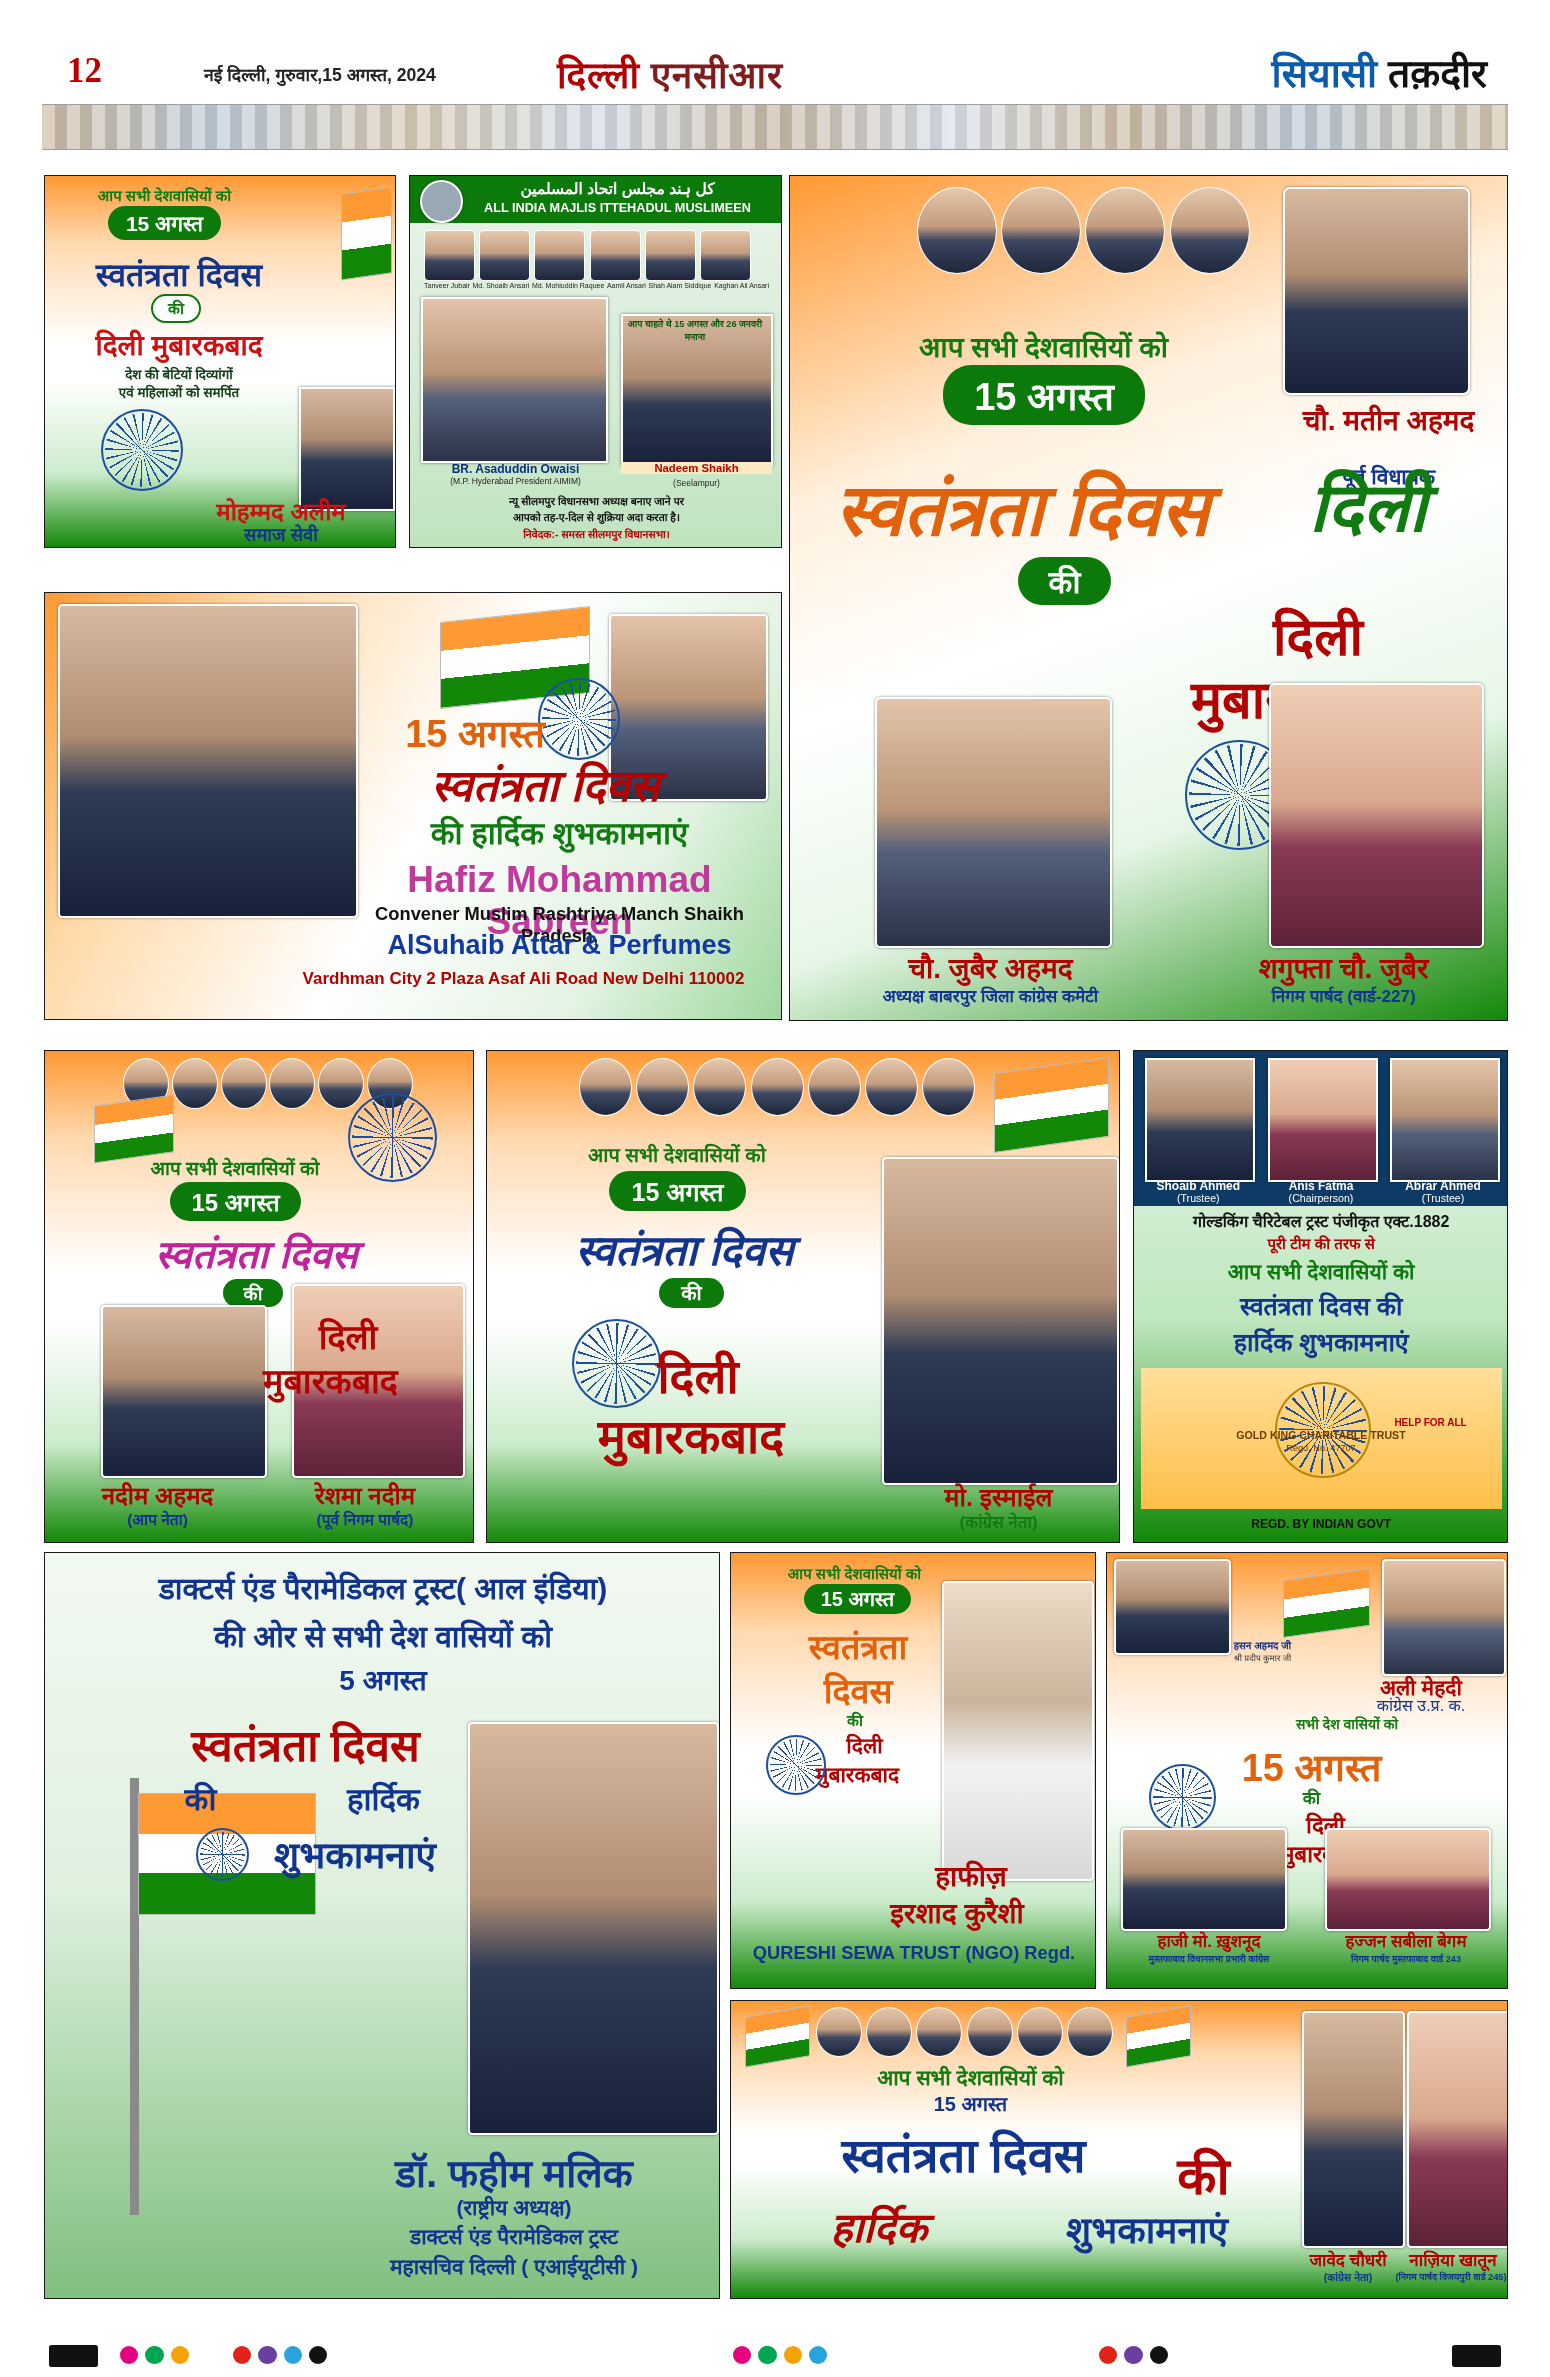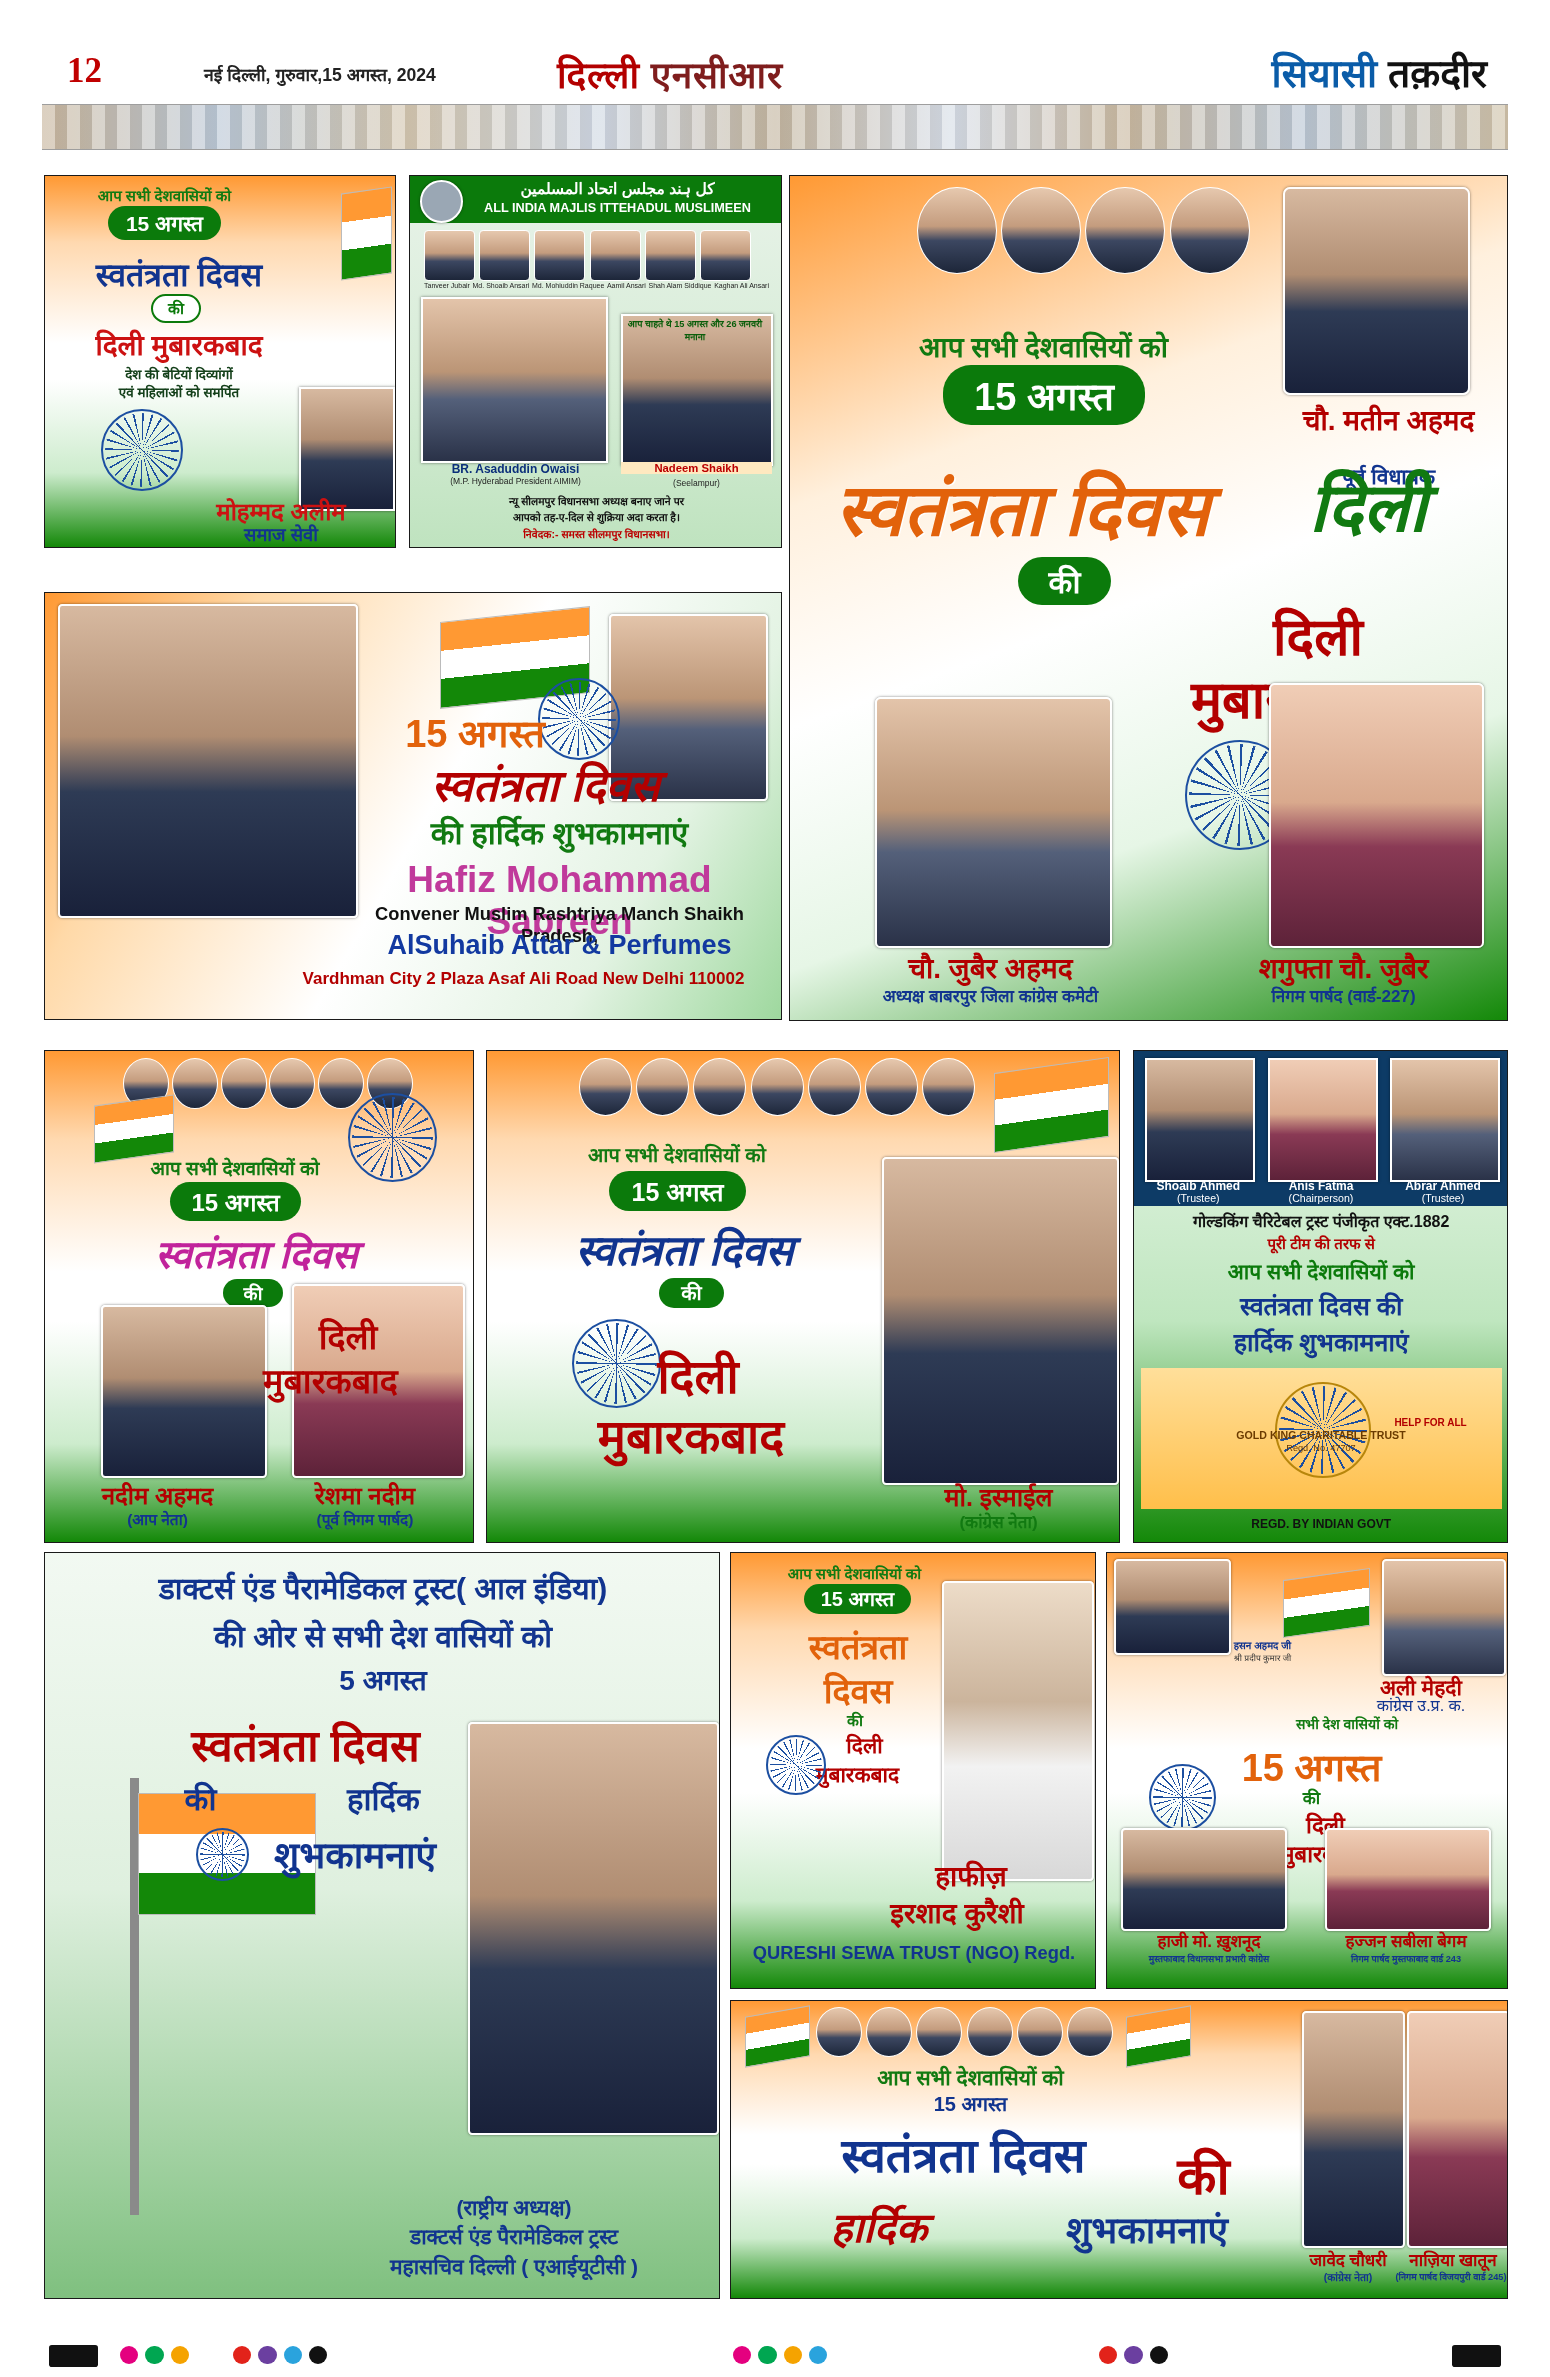--- a/index.html
+++ b/index.html
@@ -279,20 +279,21 @@
     <div class="flagcloth" style="left:93px;top:240px;width:176px;height:120px;"></div>
     <div class="chakra" style="left:151px;top:275px;width:49px;height:49px;"></div>
 
     <div class="c hindi" style="left:14px;top:161px;width:493px;font-size:44px;color:#b30000;">स्वतंत्रता दिवस</div>
     <div class="c hindi" style="left:92px;top:224px;width:127px;font-size:31px;color:#11348f;">की</div>
     <div class="c hindi" style="left:233px;top:224px;width:211px;font-size:31px;color:#11348f;">हार्दिक</div>
     <div class="c hindi" style="left:162px;top:275px;width:296px;font-size:37px;color:#11348f;">शुभकामनाएं</div>
 
     <div class="photo man" style="left:423px;top:169px;width:247px;height:409px;border-radius:4.2px;"></div>
 
+    <div class="c hindi" style="left:268px;top:592px;width:402px;font-size:39px;color:#11348f;">डॉ. फहीम मलिक</div>
     <div class="c hindi" style="left:268px;top:640px;width:402px;font-size:21px;color:#11348f;">(राष्ट्रीय अध्यक्ष)</div>
     <div class="c hindi" style="left:268px;top:669px;width:402px;font-size:21px;color:#11348f;">डाक्टर्स एंड पैरामेडिकल ट्रस्ट</div>
     <div class="c hindi" style="left:268px;top:699px;width:402px;font-size:21px;color:#11348f;">महासचिव दिल्ली ( एआईयूटीसी )</div>
   </div>
 
   <div class="ad tri" style="left:730px;top:1552px;width:366px;height:437px;">
     <div class="c hindi greent" style="left:7px;top:10px;width:233px;font-size:15px;">आप सभी देशवासियों को</div>
     <div class="c" style="left:49px;top:31px;width:155px;">
       <span class="pill hindi" style="font-size:20px;padding:1.4px 17px;">15 अगस्त</span>
     </div>

